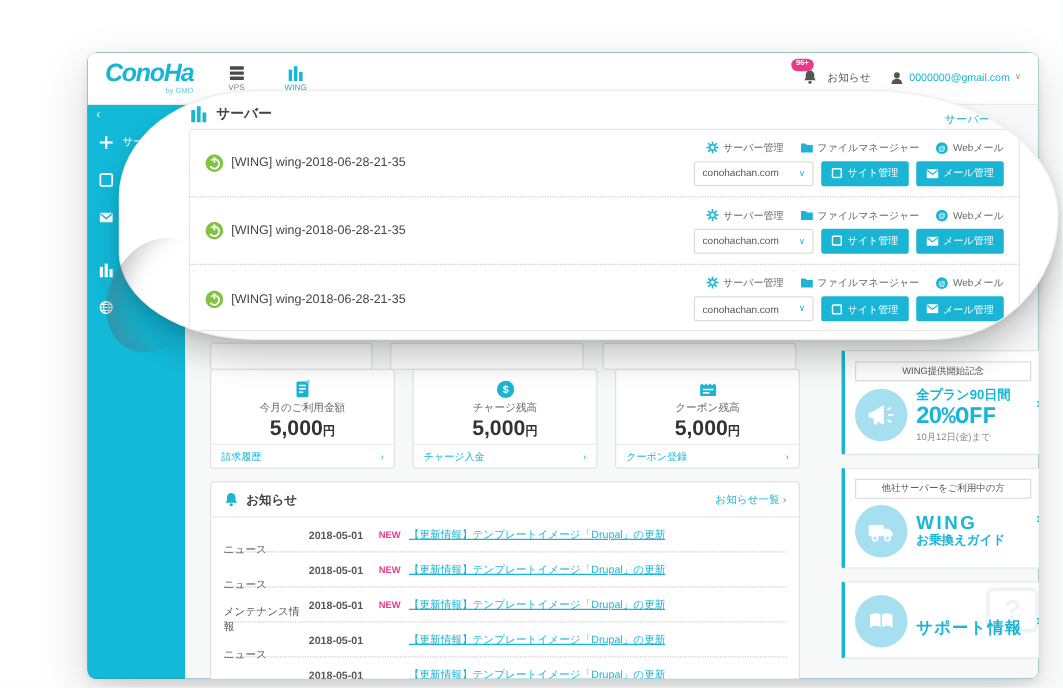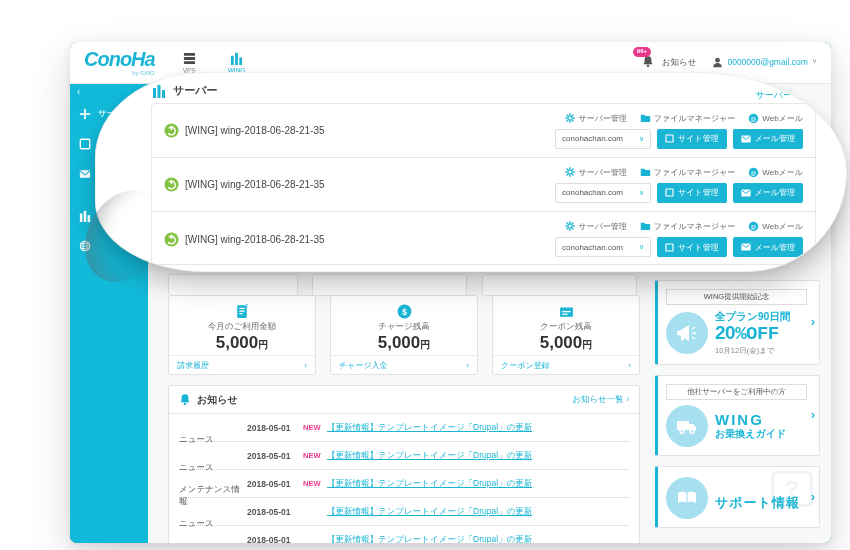--- a/index.html
+++ b/index.html
@@ -70,21 +70,21 @@
   .news-row { display:flex; align-items:center; height:28px; margin:0 10px;
     border-bottom:1px dotted #ccc; font-size:8.5px; color:#555; }
   .news-cat { width:68px; flex:none;margin-top:24px; }
   .news-date { width:56px; flex:none; font-weight:bold; color:#555; }
   .news-new { color:#e9398b; font-weight:bold; font-size:7.5px; width:24px; flex:none; }
   .news-new.empty { visibility:hidden; }
   .news-link { color:#1ab5d5; text-decoration:underline; cursor:pointer;
     overflow:hidden; white-space:nowrap;text-align:center; }
 
   
-  .rail { position:absolute; left:507px; top:196px; width:165px; }
+  .rail { position:absolute; left:525px; top:196px; width:165px; }
   .promo { position:relative; background:#fff; border:1px solid #e2e2e2;
     border-left:3px solid #1ab5d5; border-radius:2px; margin-bottom:10px;
     padding:8px 12px 8px 8px; cursor:pointer; overflow:hidden; }
   .promo-tag { border:1px solid #ddd; font-size:7.5px; color:#555; text-align:center;
     padding:2px 0; }
   .promo-body { display:flex; align-items:center; gap:7px; margin-top:5px; position:relative; z-index:1; }
   .picircle { width:42px; height:42px; border-radius:50%; background:#a6dff0; flex:none;
     display:flex; align-items:center; justify-content:center; }
   .pcol { display:flex; flex-direction:column; line-height:1.15; }
   .p-line1 { color:#1ab5d5; font-size:10.5px; font-weight:bold; }

